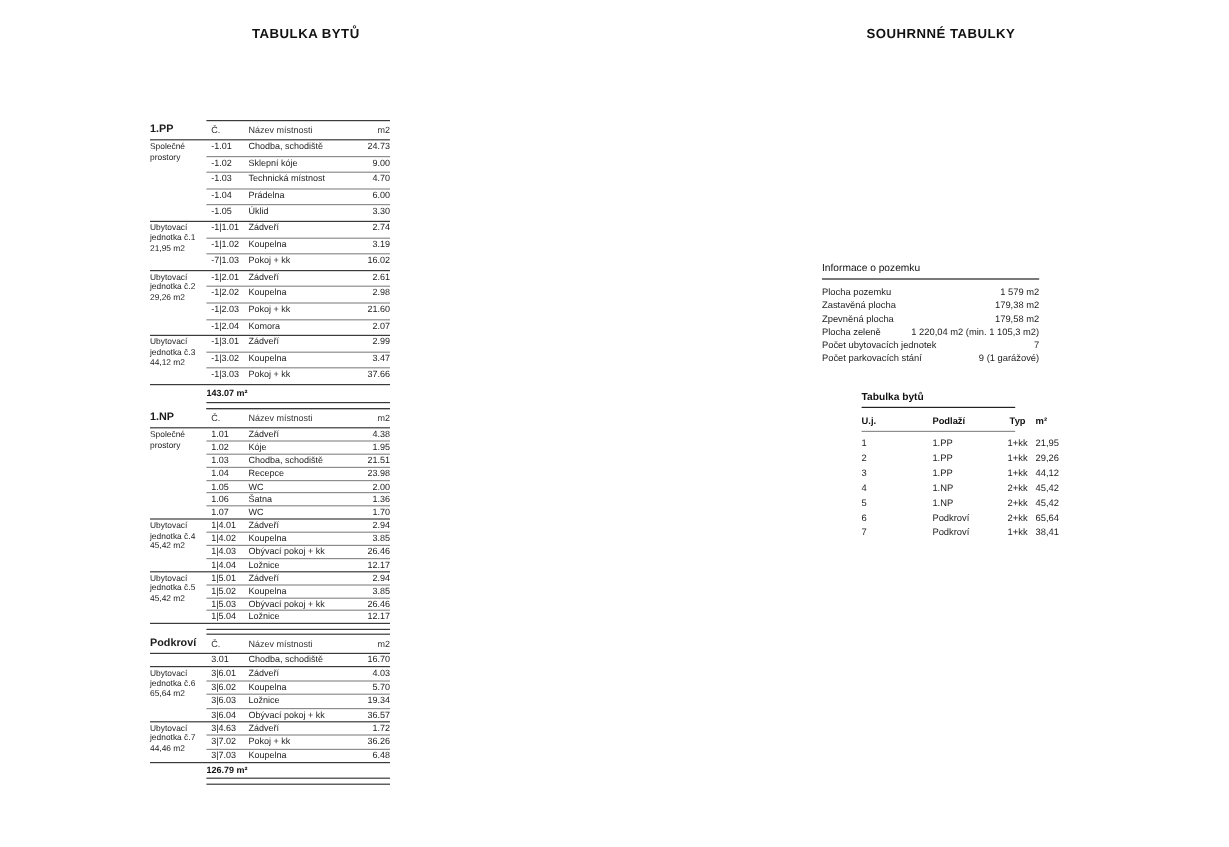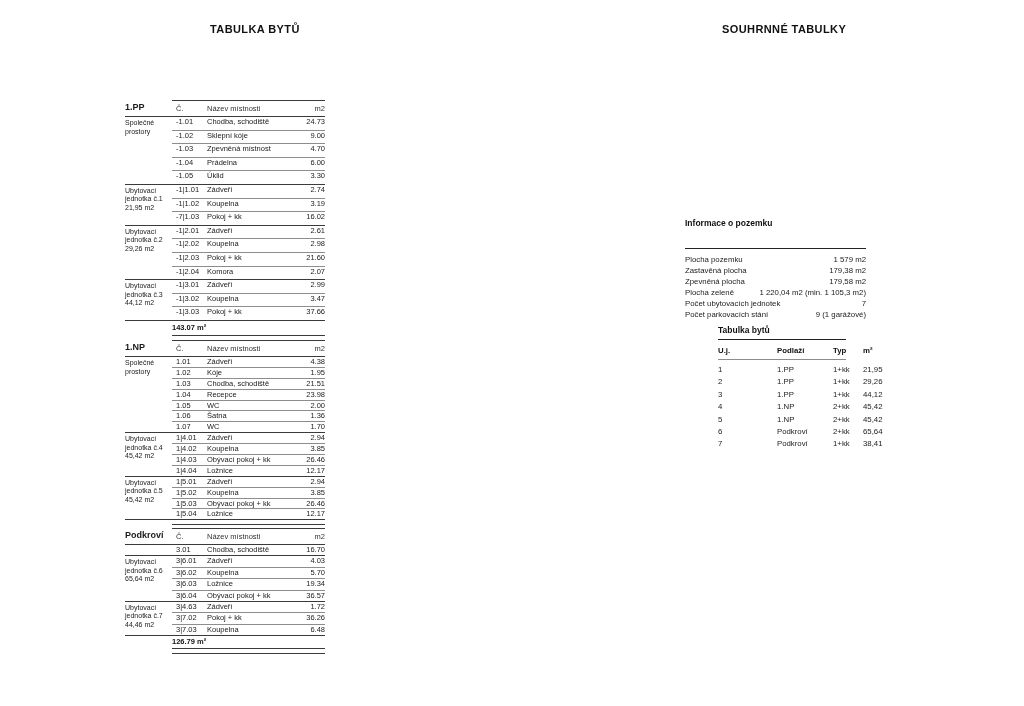--- a/index.html
+++ b/index.html
@@ -38,34 +38,34 @@
   .rt-row { display:flex; align-items:flex-start; height:var(--rh); padding-left:4px; font-size:7.5px; color:#222; }
   .rt-row:not(:last-child) { border-bottom:1px solid #8d8d8d; }
 
   .rt-total { margin-left:47px; display:flex; justify-content:flex-start; align-items:center;
               height:calc(var(--rh) + 1px); font-size:7.5px; font-weight:bold;
               border-bottom:1px solid #3a3a3a; color:#111; }
   .rt-endrule { margin-left:47px; height:4px; border-bottom:1.5px solid #3a3a3a; }
 
   
   .land-info { position:absolute; left:685px; top:218px; width:181px; }
-  .li-title { font-size:8.5px; font-weight:bold; color:#111; border-bottom:1.5px solid #222; padding-bottom:20px; }
+  .li-title { font-size:8.5px; font-weight:normal; color:#111; border-bottom:1.5px solid #222; padding-bottom:4px; }
   .li-rows  { margin-top:5px; }
   .li-row   { display:flex; justify-content:space-between; font-size:7.8px; line-height:11px; white-space:nowrap; color:#222; }
   .li-val   { text-align:left; }
 
   
   .flat-table { position:absolute; left:718px; top:325px; width:128px; }
   .ft-title  { font-size:8.5px; font-weight:bold; color:#111; border-bottom:1.5px solid #222; padding-bottom:4px; }
   .ft-header { display:flex; font-size:7.8px; font-weight:bold; padding:6px 0 4px; border-bottom:1px solid #8d8d8d; color:#111; }
   .ft-rows   { margin-top:4px; }
   .ft-row    { display:flex; font-size:7.8px; line-height:12.4px; color:#222; }
   .ft-c0 { width:59px; flex:none; }
   .ft-c1 { width:56px; flex:none; }
-  .ft-c2 { width:30px; flex:none; }
+  .ft-c2 { width:30px; flex:none;text-align:center; }
   .ft-c3 { flex:1; }
 </style>
 </head>
 <body>
 
 <div class="sheet-title" id="title-left">TABULKA BYTŮ</div>
 <div class="sheet-title" id="title-right">SOUHRNNÉ TABULKY</div>
 
 <div>
     <div class="room-table t0">
@@ -85,21 +85,21 @@
             <span class="c-name">Chodba, schodiště</span>
             <span class="c-area">24.73</span>
           </div>
           <div class="rt-row">
             <span class="c-no">-1.02</span>
             <span class="c-name">Sklepní kóje</span>
             <span class="c-area">9.00</span>
           </div>
           <div class="rt-row">
             <span class="c-no">-1.03</span>
-            <span class="c-name">Zpevněná místnost</span>
+            <span class="c-name">Technická místnost</span>
             <span class="c-area">4.70</span>
           </div>
           <div class="rt-row">
             <span class="c-no">-1.04</span>
             <span class="c-name">Prádelna</span>
             <span class="c-area">6.00</span>
           </div>
           <div class="rt-row">
             <span class="c-no">-1.05</span>
             <span class="c-name">Úklid</span>

